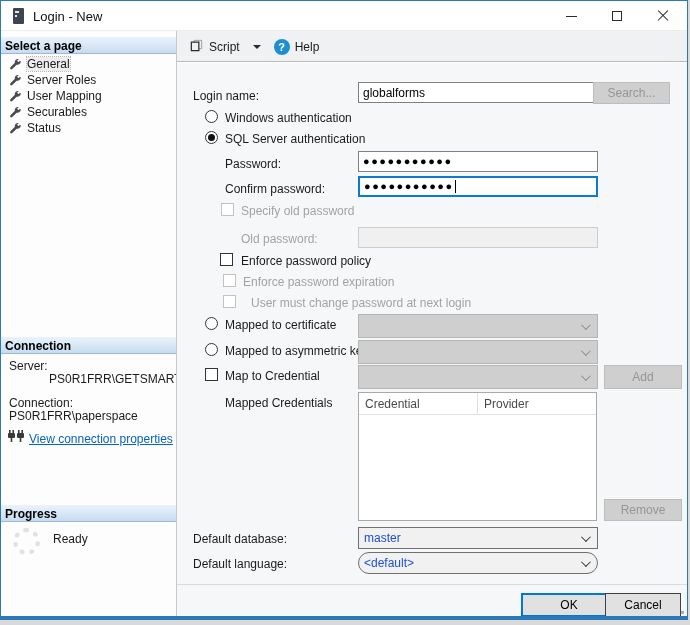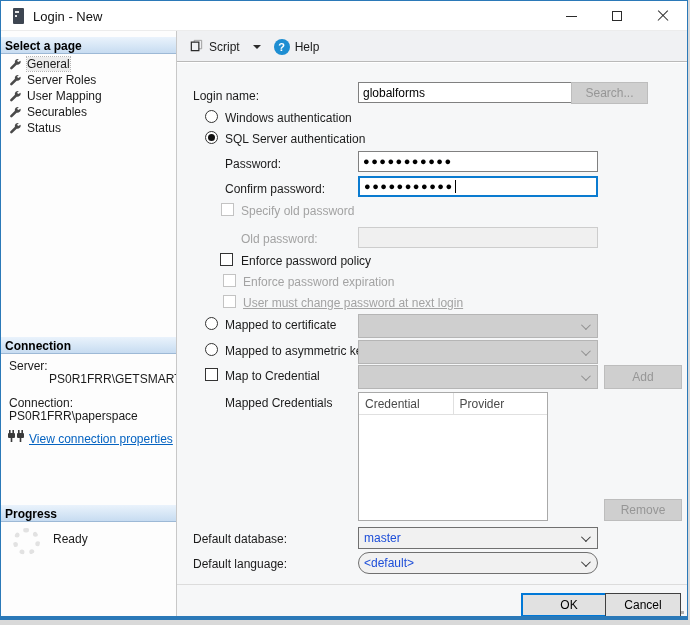--- a/index.html
+++ b/index.html
@@ -55,21 +55,21 @@
   .cb { position:absolute; width:13px; height:13px; border:1px solid #333; background:#fff; }
   .cb.disabled { border-color:#c3c3c3; }
   .dd { position:absolute; width:240px; height:24px; background:#cfcfcf; border:1px solid #b5b5b5; display:flex; align-items:center; justify-content:space-between; padding:0 9px 0 5px; }
   .dd.enabled { height:22px; background:#f1f1f1; border-color:#707070; color:#1d4ed8; }
   .chev { width:7px; height:7px; border-right:1.6px solid #8f8f8f; border-bottom:1.6px solid #8f8f8f; transform:rotate(45deg) translateY(-2px); }
   .dd.enabled .chev { border-color:#3a3a3a; }
   .btn { position:absolute; display:flex; align-items:center; justify-content:center; font-size:12px; }
   .btn.disabled { background:#cfcfcf; border:1px solid #bdbdbd; color:#969696; }
   .btn.normal { background:#e1e1e1; border:1px solid #404040; color:#000; }
   .btn.default { background:#e1e1e1; border:2px solid #0078d7; color:#000; }
-  .grid { position:absolute; left:357px; top:391px; width:190px; height:129px; background:#fff; border:1px solid #a9a9a9; }
+  .grid { position:absolute; left:357px; top:391px; width:239px; height:129px; background:#fff; border:1px solid #a9a9a9; }
   .grid-hdr { display:flex; height:22px; border-bottom:1px solid #e0e0e0; }
   .grid-hdr .cell { flex:1; padding:4px 0 0 6px; color:#4a4a4a; border-right:1px solid #e0e0e0; font-size:12px; }
   .grid-hdr .cell:last-child { border-right:none; }
   .hsep { position:absolute; left:176px; top:583px; right:0; height:1px; background:#dcdcdc; }
   .grip { position:absolute; right:3px; bottom:2px; width:3px; height:3px; background:#b0b0b0;
     box-shadow:-5px 5px 0 #b0b0b0, 0 5px 0 #b0b0b0, -10px 10px 0 #b0b0b0, -5px 10px 0 #b0b0b0, 0 10px 0 #b0b0b0; }
 </style>
 </head>
 <body>
 
@@ -172,21 +172,21 @@
       </div>
     </div>
   </div>
 
   <div class="content"></div>
 
   <div class="lbl" style="left:192px; top:88px;">Login name:</div>
   <div class="tb" style="left:357px; top:81px;">
       <span>globalforms</span>
     </div>
-  <div class="btn disabled" style="left:570px; top:81px; width:77px; height:22px;">Search...</div>
+  <div class="btn disabled" style="left:592px; top:81px; width:77px; height:22px;">Search...</div>
 
   <span class="rd" style="left:204px; top:109px;"></span>
   <div class="lbl" style="left:224px; top:110px;">Windows authentication</div>
   <span class="rd sel" style="left:204px; top:130px;"></span>
   <div class="lbl" style="left:224px; top:131px;">SQL Server authentication</div>
 
   <div class="lbl" style="left:224px; top:156px;">Password:</div>
   <div class="tb" style="left:357px; top:150px;">
       <span class="dots">●●●●●●●●●●●</span>
     </div>
@@ -203,21 +203,21 @@
   <div class="lbl dis" style="left:240px; top:231px;">Old password:</div>
   <div class="tb disabled" style="left:357px; top:226px;"></div>
 
   <span class="cb" style="left:219px; top:252px;"></span>
   <div class="lbl" style="left:240px; top:253px;">Enforce password policy</div>
 
   <span class="cb disabled" style="left:222px; top:273px;"></span>
   <div class="lbl dis" style="left:242px; top:274px;">Enforce password expiration</div>
 
   <span class="cb disabled" style="left:222px; top:294px;"></span>
-  <div class="lbl dis" style="left:242px; top:295px;text-decoration:underline;">User must change password at next login</div>
+  <div class="lbl dis" style="left:250px; top:295px;">User must change password at next login</div>
 
   <span class="rd" style="left:204px; top:316px;"></span>
   <div class="lbl" style="left:224px; top:317px;">Mapped to certificate</div>
   <div class="dd" style="left:357px; top:313px;">
       <span></span>
       <span class="chev"></span>
     </div>
 
   <span class="rd" style="left:204px; top:342px;"></span>
   <div class="lbl" style="left:224px; top:343px;">Mapped to asymmetric key</div>

